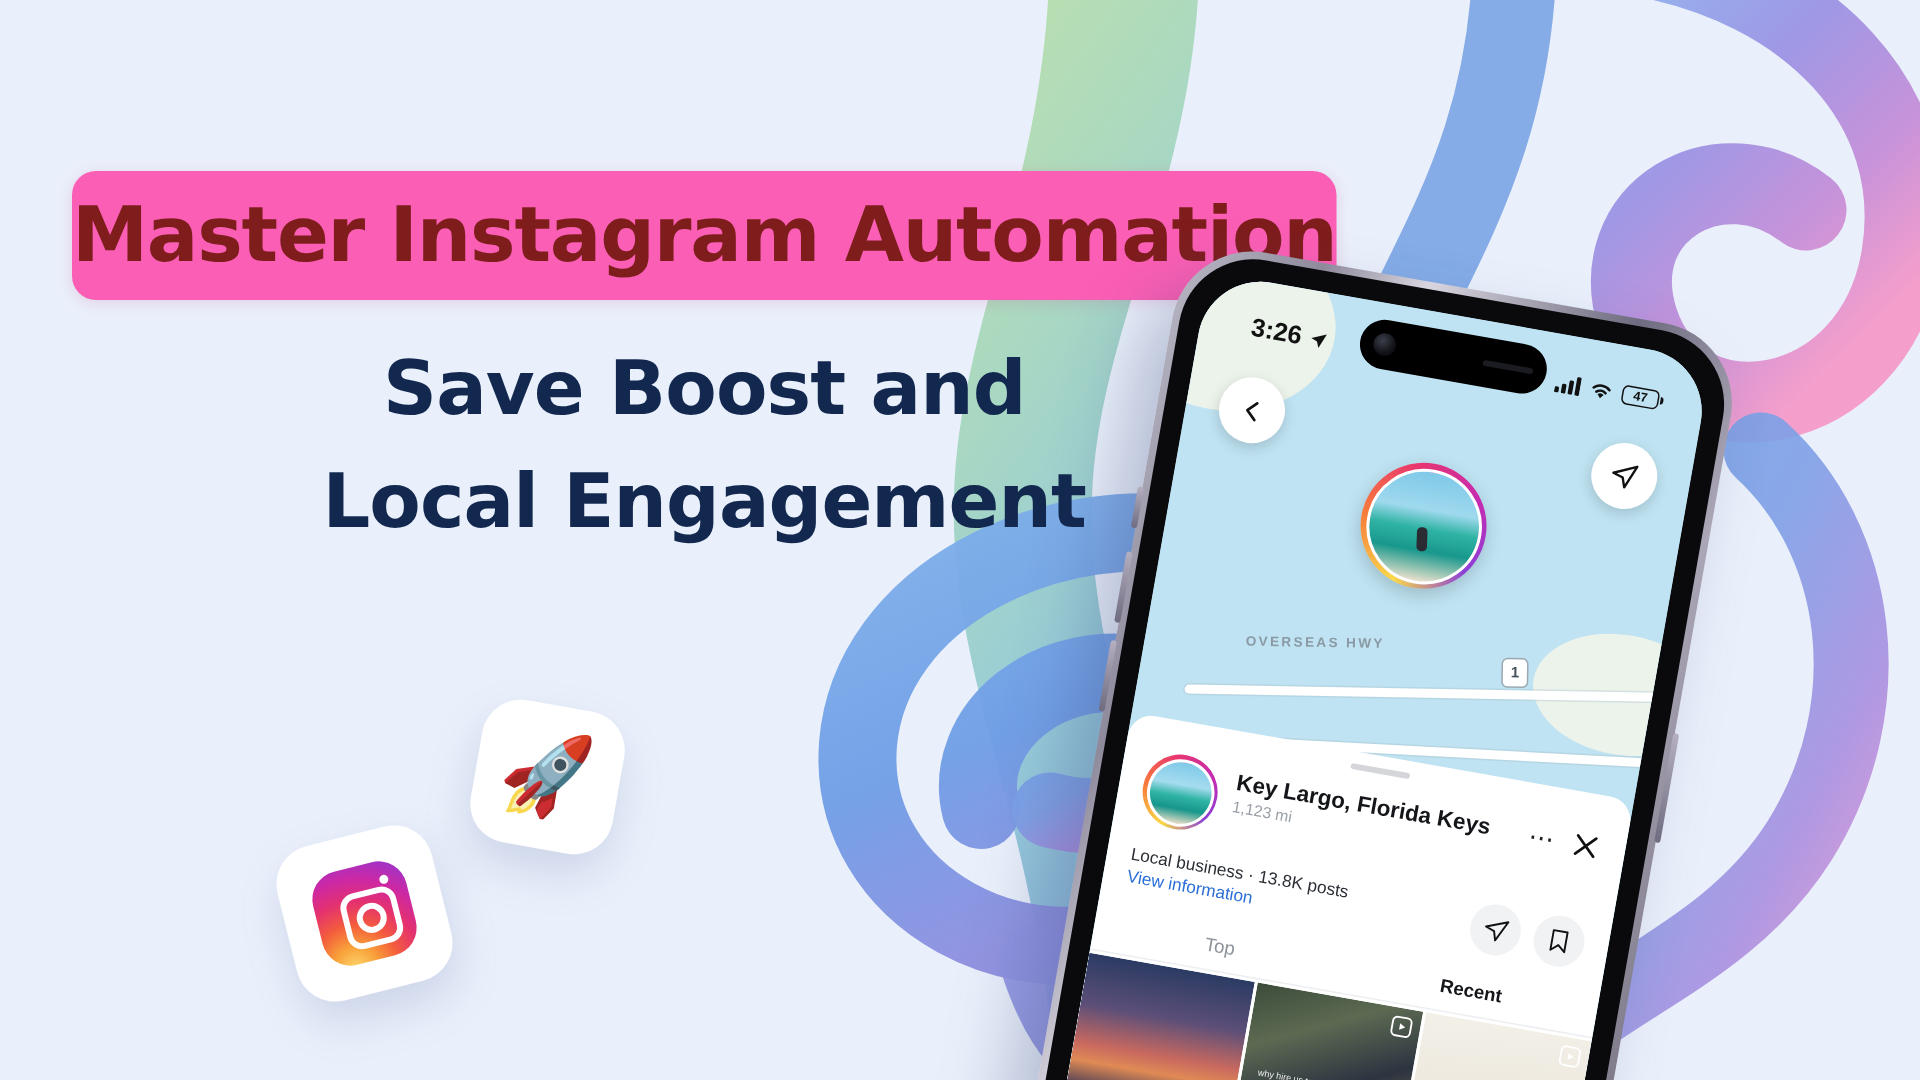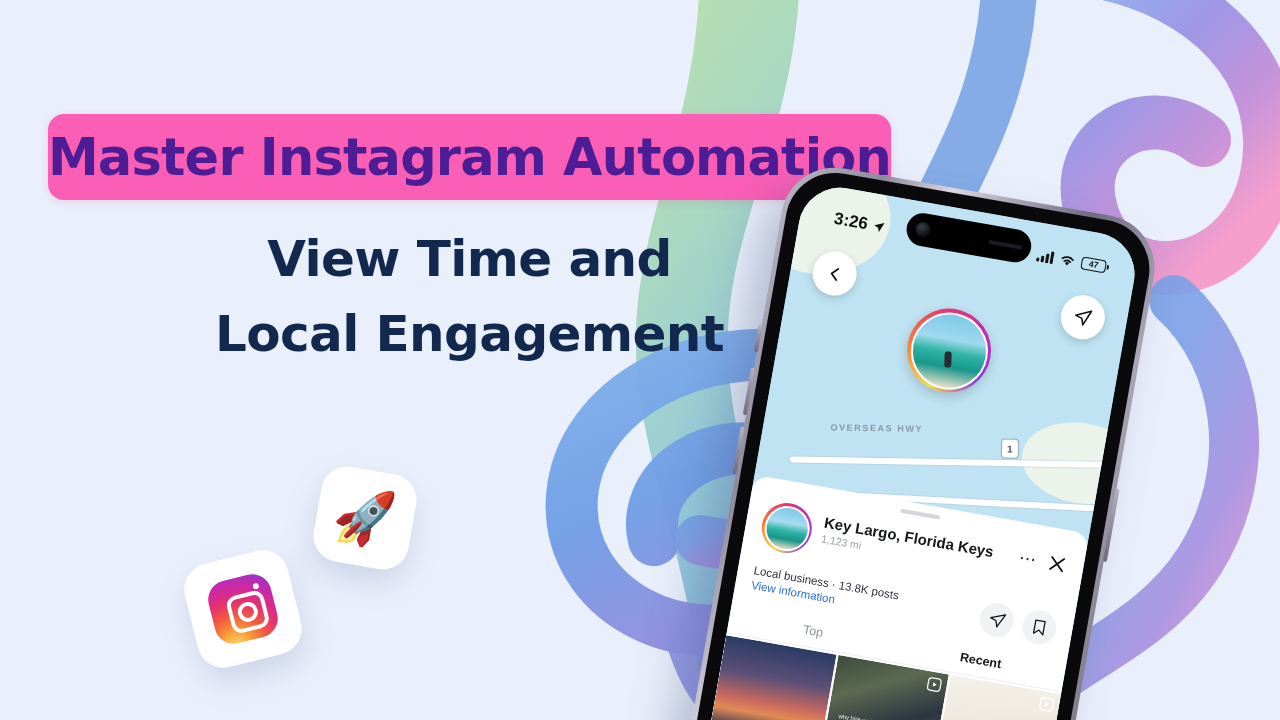--- a/index.html
+++ b/index.html
@@ -18,21 +18,21 @@
 
   
   .headline-banner{
     position:absolute;left:48px;top:114px;width:843px;height:86px;
     background:#fb5fb5;border-radius:16px;
     display:flex;align-items:center;justify-content:center;
     box-shadow:0 2px 10px rgba(200,60,140,.18);
   }
   .headline-text{
     font-family:"DejaVu Sans", sans-serif;
-    font-weight:bold;font-size:51px;line-height:1;color:#4c1d95;
+    font-weight:bold;font-size:51px;line-height:1;color:#7f1d1d;
     letter-spacing:-.8px;white-space:nowrap;
   }
   .subhead{
     position:absolute;left:48px;top:222px;width:843px;
     text-align:center;color:#13284f;
     font-family:"DejaVu Sans", sans-serif;
     font-weight:bold;font-size:50px;line-height:1.5;letter-spacing:-.6px;
   }
   .subhead div{display:block}
 
@@ -189,21 +189,21 @@
 
       <path d="M690 640 C 706 690, 724 706, 756 720" fill="none" stroke="#8f93e2" stroke-width="48" stroke-linecap="round" opacity="0.9"></path>
     </svg>
   </div>
 
   <div class="headline-banner">
     <span class="headline-text">Master Instagram Automation</span>
   </div>
 
   <div class="subhead">
-    <div>View Time and</div>
+    <div>Save Boost and</div>
     <div>Local Engagement</div>
   </div>
 
   <div class="app-card" id="card-ig">
     <span class="ig-glyph">
         <i class="ig-dot"></i>
       </span>
   </div>
   <div class="app-card" id="card-rocket">
     <span class="rocket-glyph">🚀</span>

